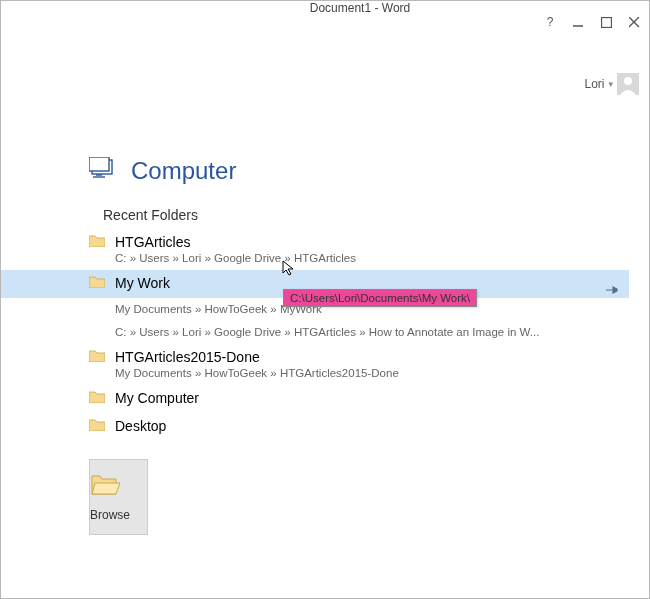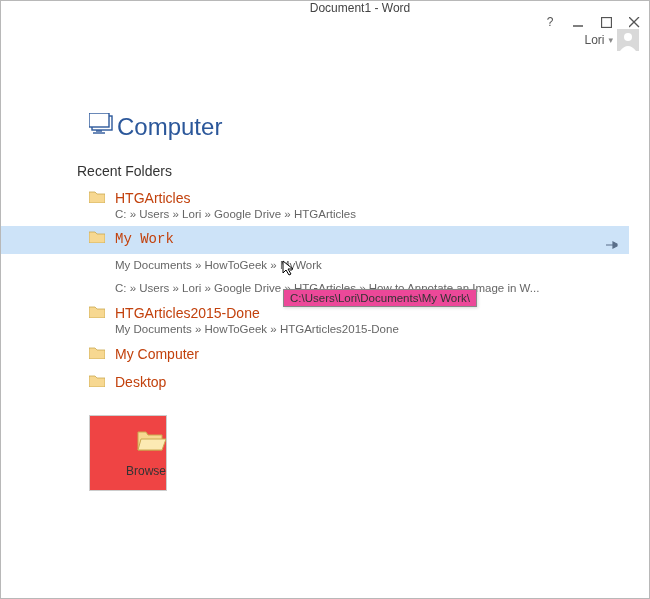--- a/index.html
+++ b/index.html
@@ -32,60 +32,61 @@
     .win-btn { width: 14px; height: 14px; display:flex; align-items:center; justify-content:center; cursor:pointer; color:#555;}
     .userbar {
       height: 26px;
       display: flex;
       align-items: center;
       justify-content: flex-end;
       padding-right: 10px;
       font-size: 12px;
       color: #555;
       gap: 4px;
+      margin-top: 44px;
     }
     .avatar {
       width: 22px; height: 22px; background: #d9d9d9;
       display:flex; align-items:flex-end; justify-content:center;
     }
     .content {
       padding: 60px 22px 10px 36px;
       position: relative;
     }
     .heading {
       display: flex;
+      gap: 14px;
       margin-bottom: 22px;
     }
     .heading-text {
       color: #2b579a;
       font-size: 24px;
       font-weight: 300;
     }
     .section-label {
       font-size: 14px;
       color: #333;
       margin-bottom: 6px;
-      margin-left: 40px;
+      margin-left: 66px;
     }
     .folder-list { margin-left: 28px; padding-right: 18px; }
     .folder-item {
       padding: 4px 8px 6px 24px;
       cursor: pointer;
       position: relative;
     }
     .folder-item.hovered {
       background: #cde3f8;
       margin-left: -64px;
       padding-left: 88px;
       margin-right: -20px;
       padding-right: 28px;
-      font-family: Liberation Mono, monospace;
     }
     .folder-row { display: flex; align-items: center; gap: 10px; }
-    .folder-name { font-size: 14px; color: #c2410c; }
+    .folder-name { font-size: 14px; color: #000000; }
     .folder-path { font-size: 11.5px; color: #666; margin-left: 26px; margin-top: 1px; }
     .pin {
       position: absolute;
       right: 10px;
       top: 12px;
       color: #5a6f8a;
     }
     .tooltip {
       position: absolute;
       left: 282px;
@@ -102,30 +103,30 @@
     .cursor {
       position: absolute;
       left: 280px;
       top: 258px;
       z-index: 15;
       pointer-events: none;
     }
     .browse-btn {
       margin-top: 18px;
       margin-left: 52px;
-      width: 78px;
+      width: 59px;
       height: 76px;
       border: 1px solid #ccc;
       display: flex;
       flex-direction: column;
-      align-items: flex-end;
+      align-items: flex-start;
       justify-content: center;
       gap: 8px;
       cursor: pointer;
-      background: #ef4444;
+      background: #e5e5e5;
     }
     .browse-label { font-size: 12px; color: #333; }
     .chev { font-size: 9px; color: #888; }
   </style>
 </head>
 <body>
 
 <div class="window">
 
   <div class="titlebar">

